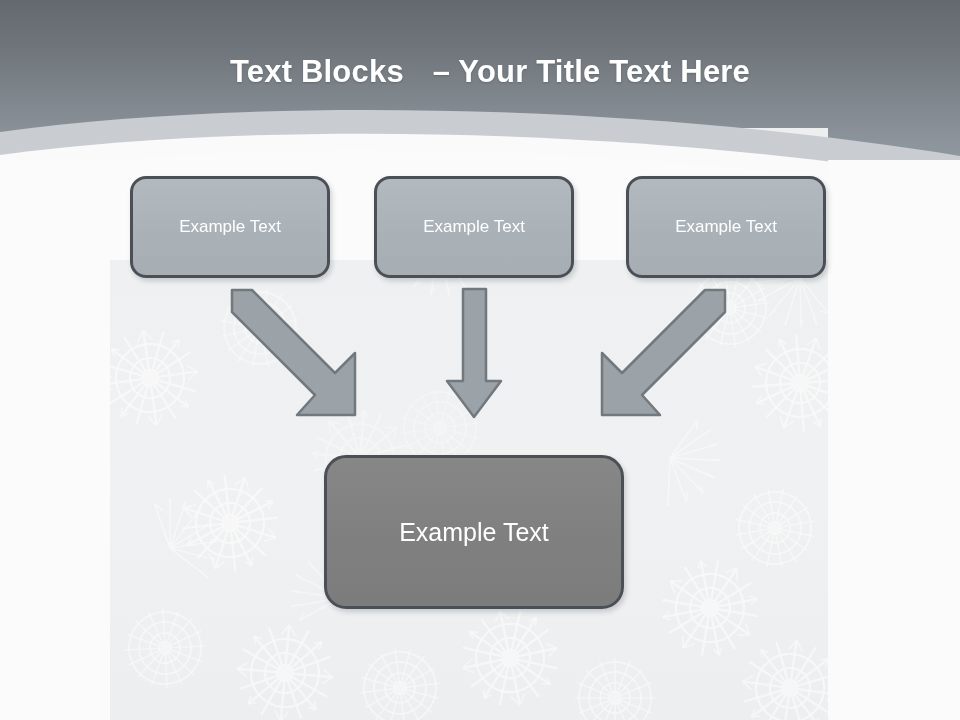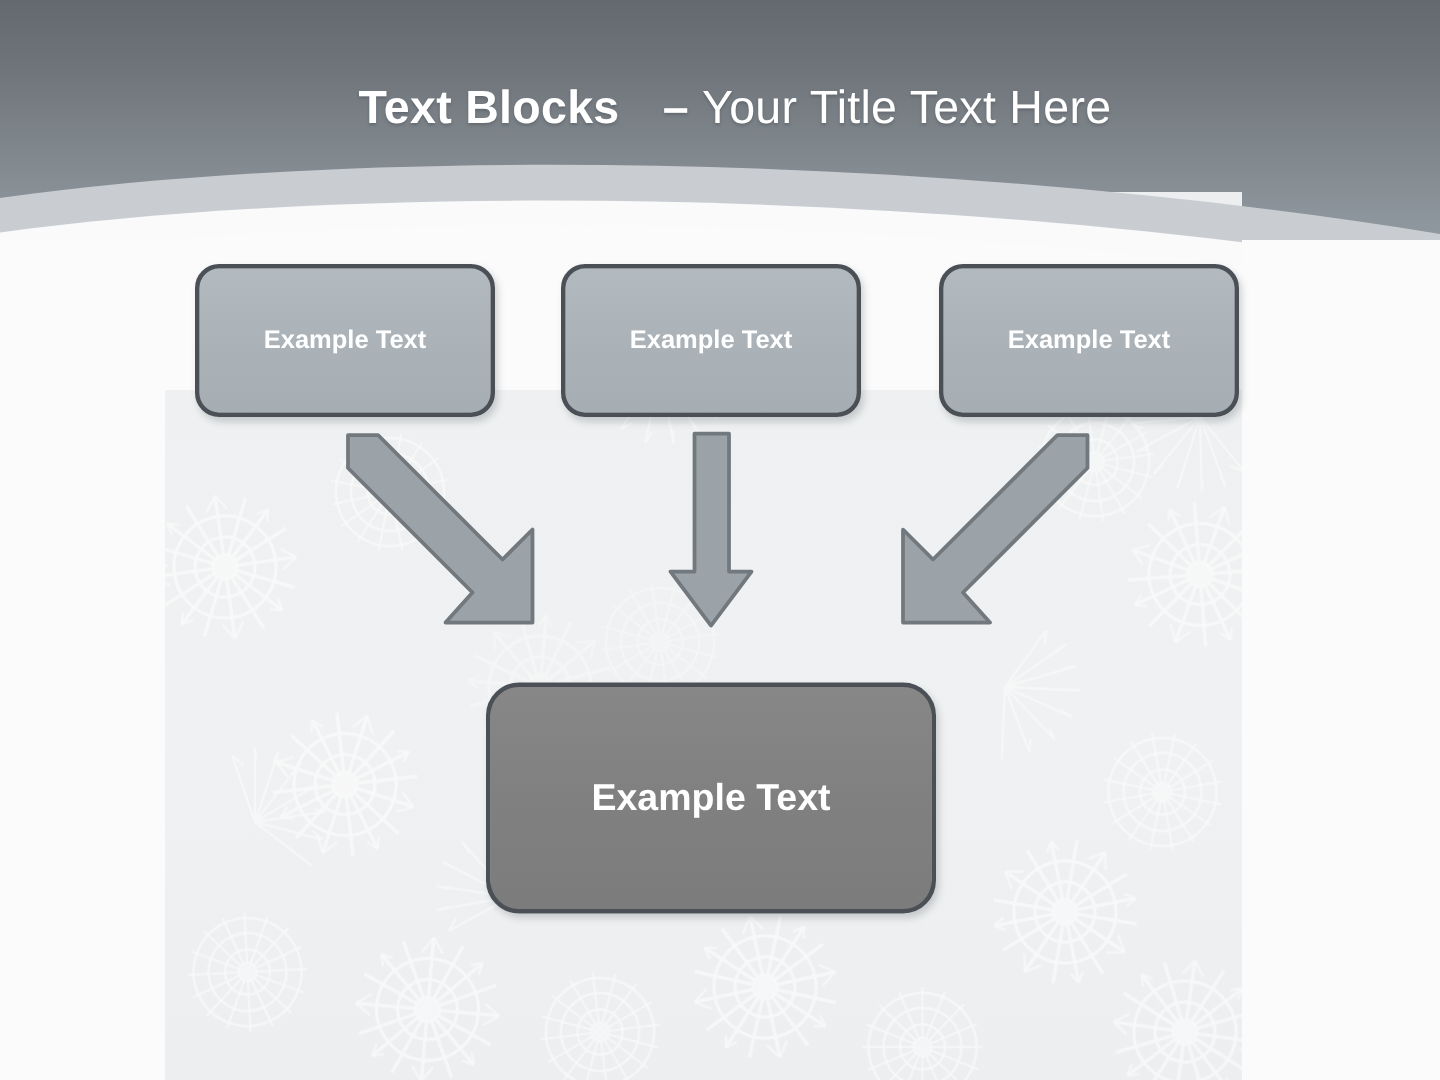--- a/index.html
+++ b/index.html
@@ -65,34 +65,33 @@
     width: 960px;
     text-align: center;
     color: #ffffff;
     font-size: 31px;
     line-height: 38px;
     letter-spacing: 0.2px;
     white-space: nowrap;
     text-shadow: 0 1px 2px rgba(60,66,72,0.35);
   }
   .title .t-strong { font-weight: bold; margin-left: 20px; }
-  .title .t-normal { font-weight: normal; }
+  .title .t-normal { font-weight: bold; }
 
   
   .box {
     position: absolute;
     box-sizing: border-box;
     border-radius: 16px;
     border: 3px solid #4b5057;
     display: flex;
     align-items: center;
     justify-content: center;
     color: #ffffff;
     box-shadow: 2px 3px 5px rgba(80,86,92,0.25);
-    font-weight: bold;
   }
 
   .box-top {
     width: 200px;
     height: 102px;
     background: linear-gradient(180deg, #b2b9bf 0%, #aab2b8 55%, #a6aeb4 100%);
     font-size: 17px;
   }
   #box-top-1 { left: 130px; top: 176px; }
   #box-top-2 { left: 374px; top: 176px; }

